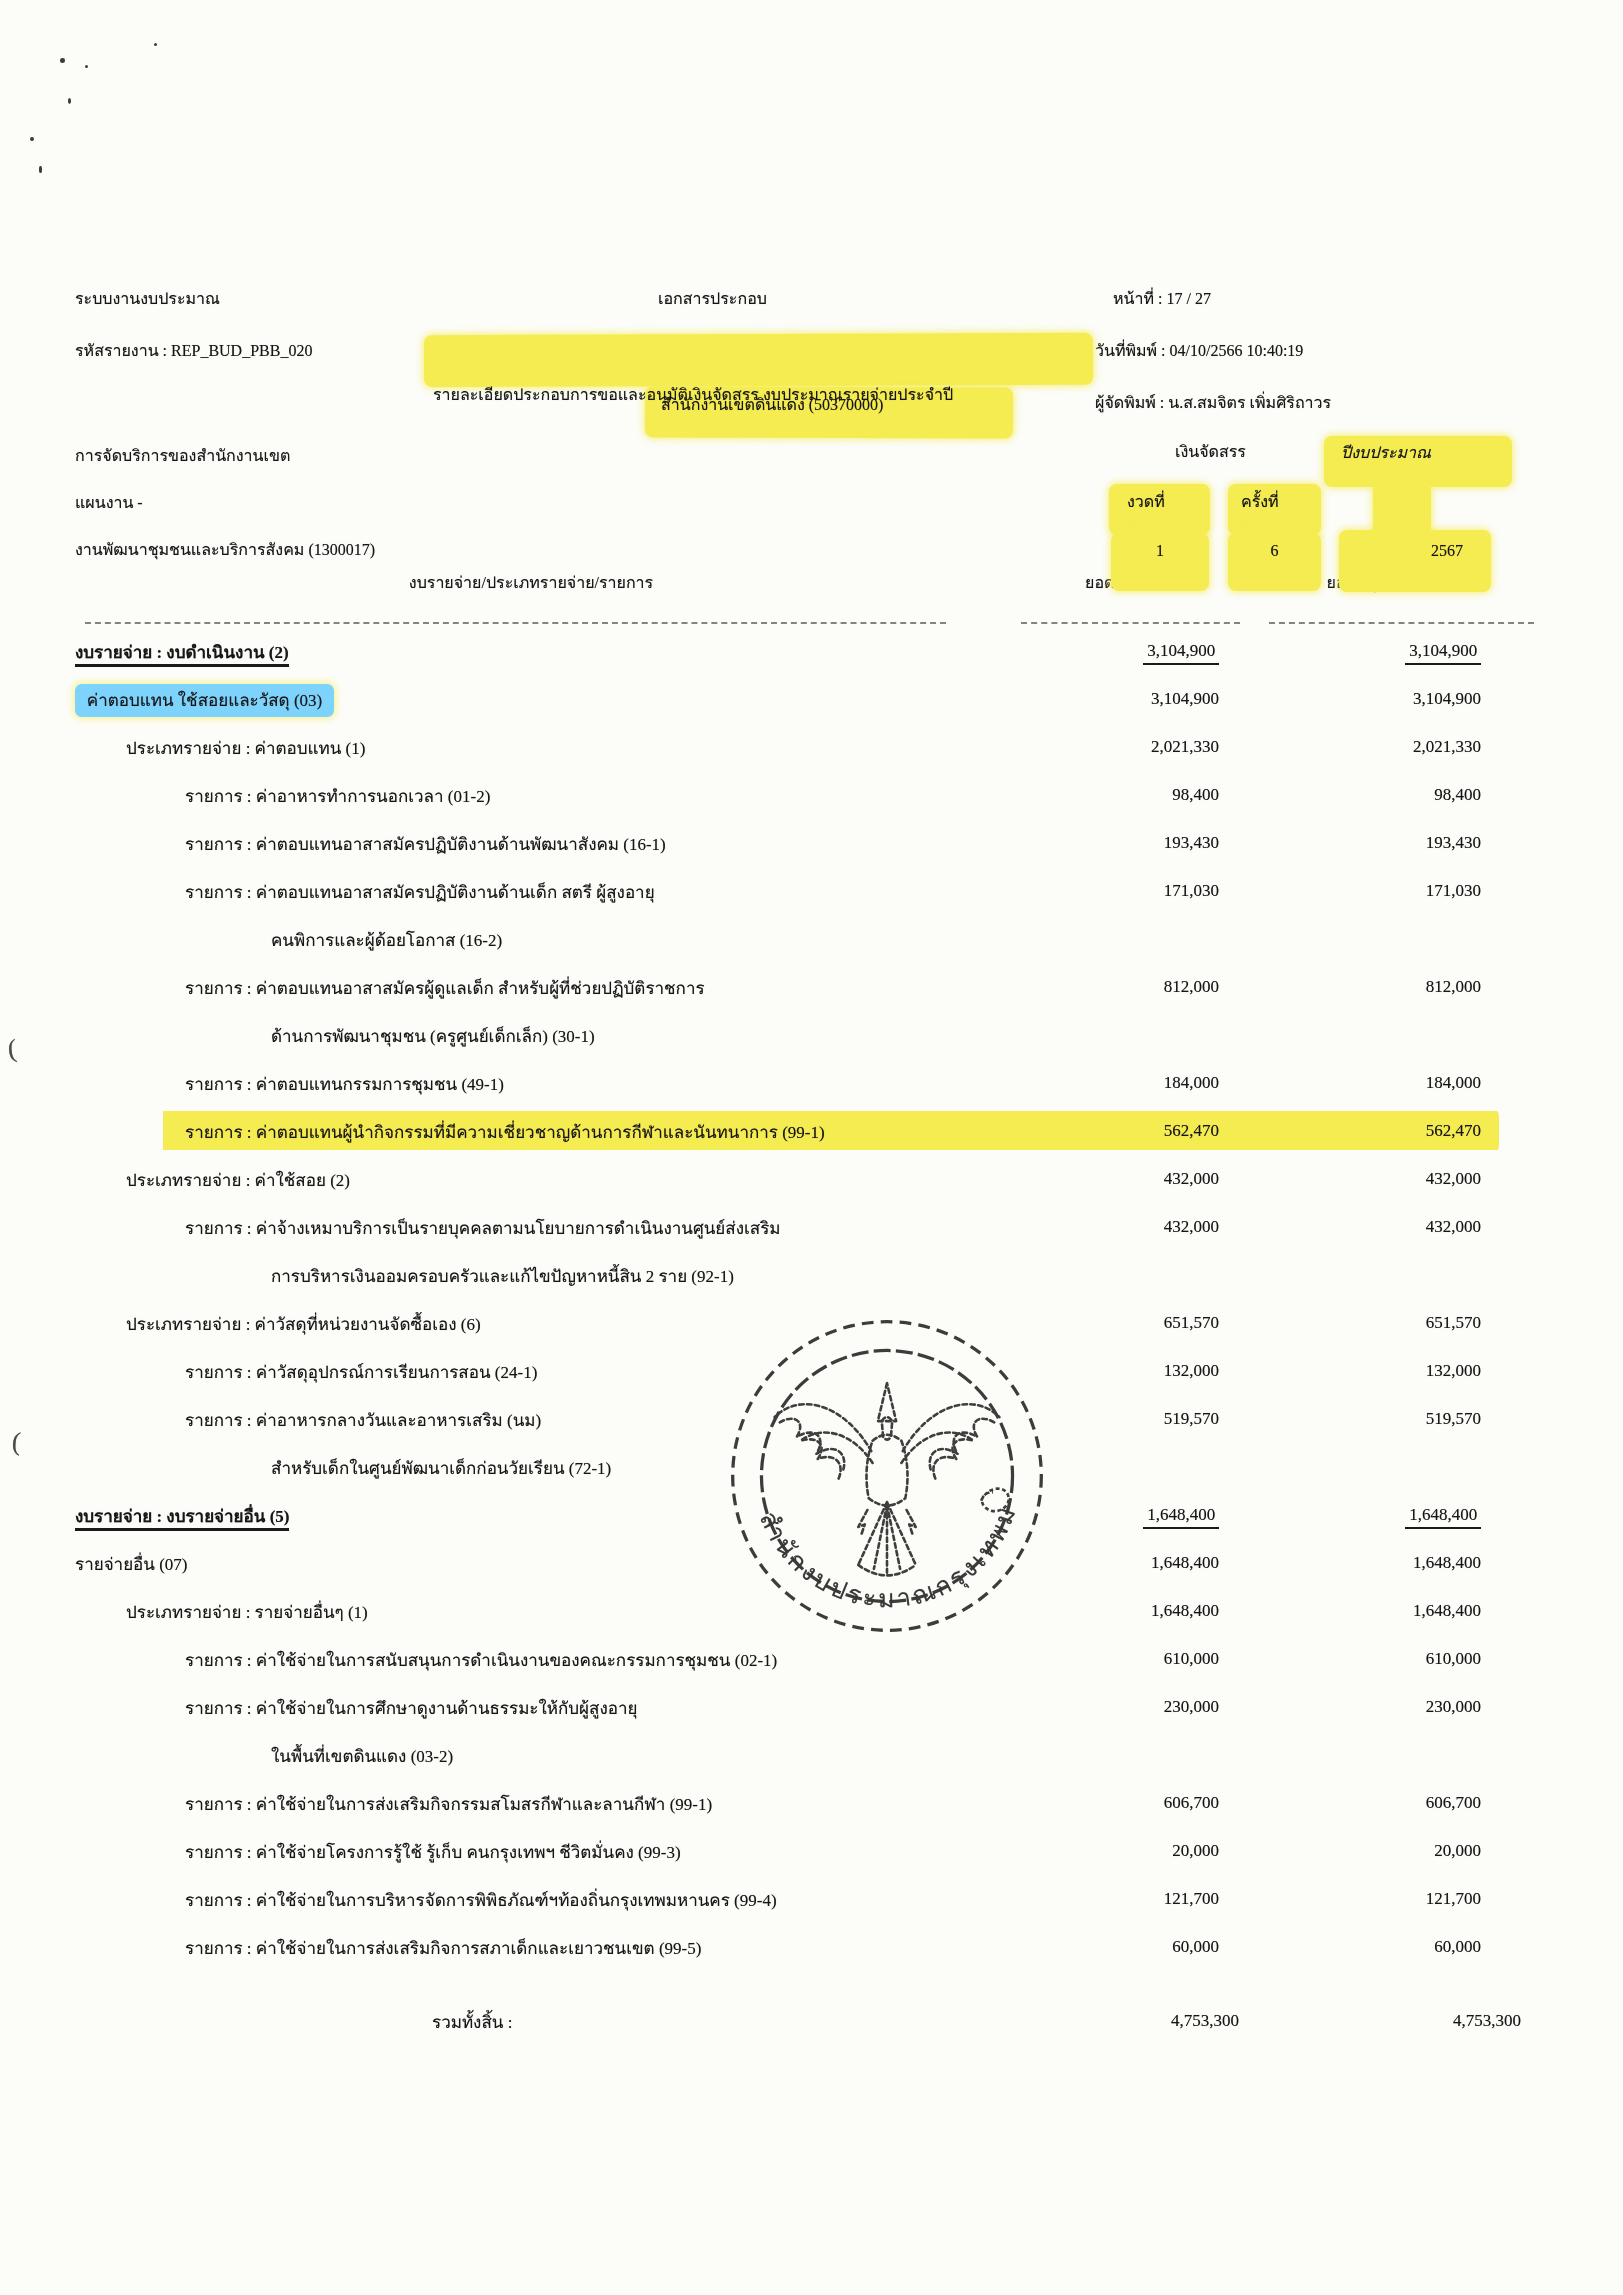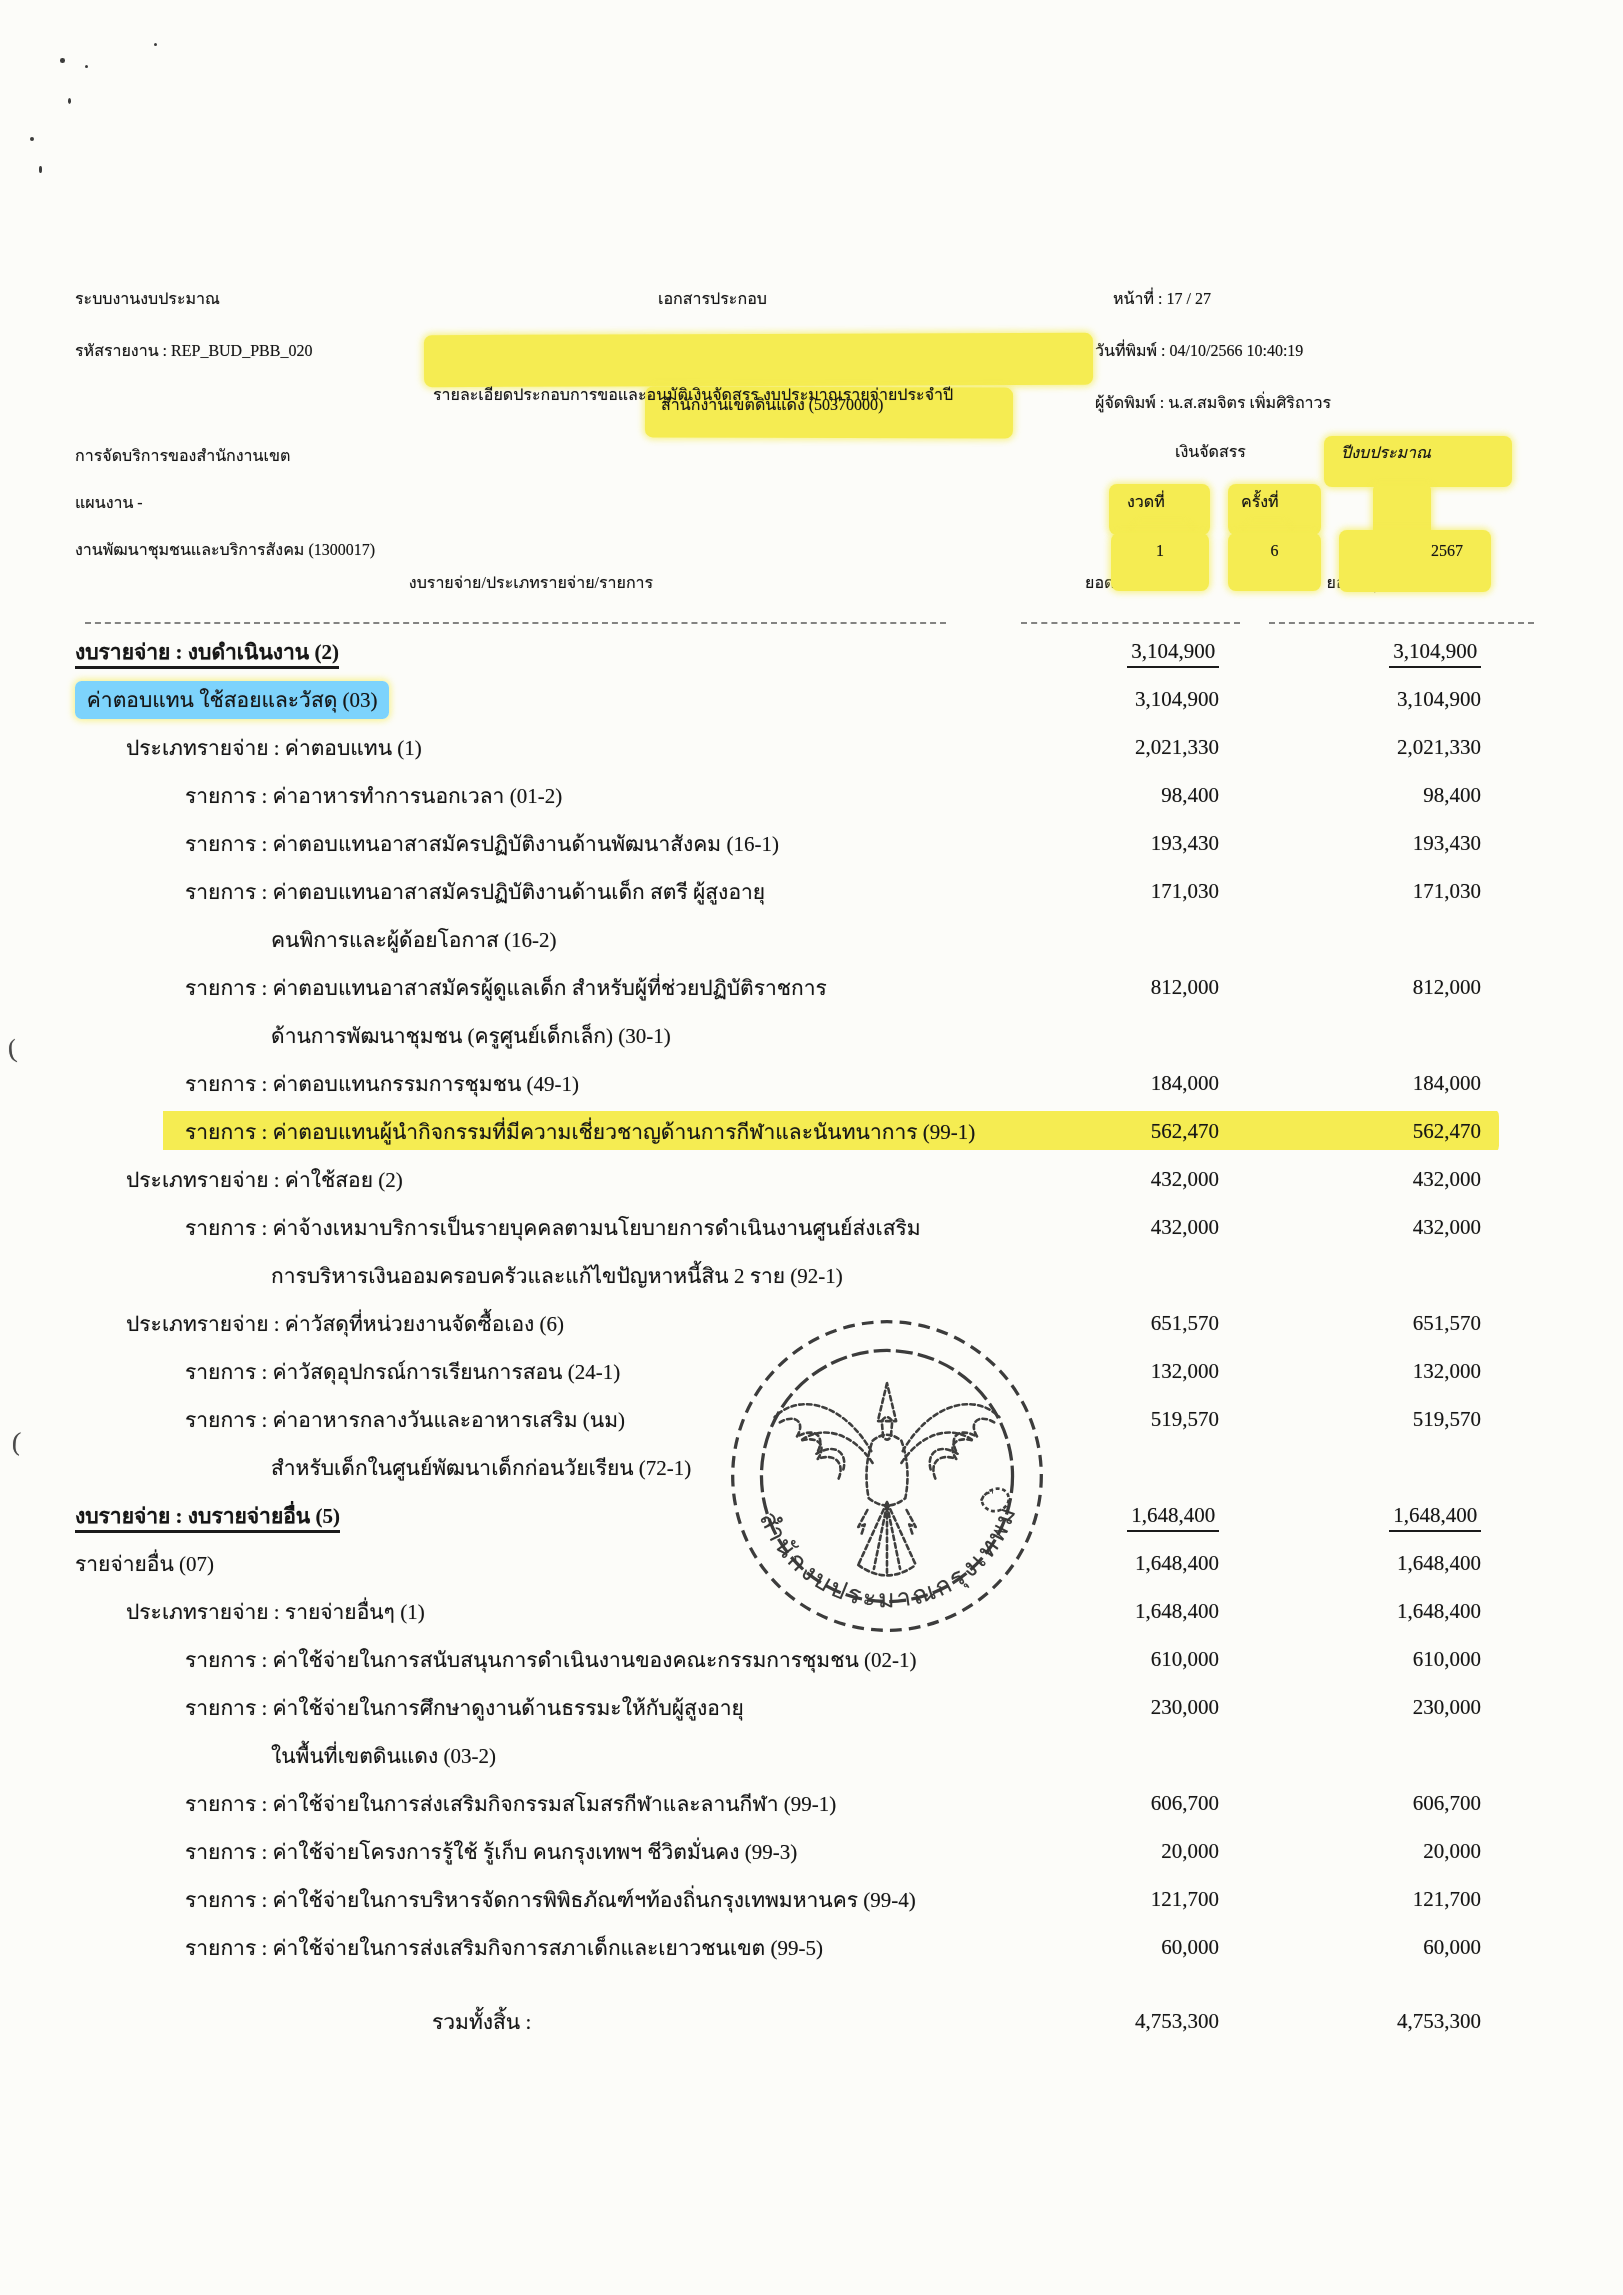--- a/index.html
+++ b/index.html
@@ -20,39 +20,39 @@
     position:absolute;background:#f5ec52;border-radius:7.9px;
     box-shadow:0 0 6.5px 2px rgba(245,236,82,.65);z-index:1;
   }
   .ontop{z-index:2;}
   
   .rule{position:absolute;height:0;border-top:2px dashed rgba(50,50,50,.6);z-index:2;}
   
   .rows{position:absolute;left:75px;top:627px;width:1424px;z-index:4;}
   .row{
     display:grid;grid-template-columns:880px 268px 262px;
-    align-items:center;height:48px;font-size:21px;position:relative;
+    align-items:center;height:48px;font-size:17px;position:relative;
   }
   .c-text{overflow:visible;white-space:nowrap;}
   .c-req,.c-app{text-align:right;padding-right:3.9px;}
   .indent-1 .c-text{padding-left:51px;}
   .indent-2 .c-text{padding-left:110px;}
   .indent-3 .c-text{padding-left:196px;}
   .u-line .t{border-bottom:3.3px solid #1b1b1b;padding-bottom:2px;font-weight:bold;}
   .u-line .num{border-bottom:2.6px solid #1b1b1b;padding:0 3.9px 3.3px;}
   .hl-text .t{
     background:#7dd3fc;border-radius:6.5px;padding:6.5px 11.8px 7.9px;
     box-shadow:0 0 6.5px 2px rgba(245,236,82,.6);
   }
   .hl-row{
     background:linear-gradient(#f5ec52,#f5ec52) no-repeat 88px center;
     background-size:calc(100% - 88px) 82%;
     border-radius:9.2px;
   }
-  .total-row{margin-top:26px;}
+  .total-row{margin-top:26px;gap:20px;}
   .total-row .c-text{padding-left:357px;}
   
   .stamp{position:absolute;left:717px;top:1306px;width:340px;height:340px;z-index:3;opacity:.88;}
   .stamp .ring{fill:none;stroke:#222;stroke-width:5;}
   .stamp .garuda path{fill:none;stroke:#242424;stroke-width:4;stroke-linecap:round;stroke-linejoin:round;stroke-dasharray:7 5;}
   .stamp .doodle{fill:none;stroke:#242424;stroke-width:4;stroke-dasharray:6 4;}
   .stamp-text{font-size:38px;letter-spacing:5px;fill:#1d1d1d;font-family:"Liberation Serif","DejaVu Serif",serif;}
   
   .speck{position:absolute;background:#3c3c3c;border-radius:50%;z-index:5;}
   .mark{position:absolute;color:#4a4a4a;font-size:26px;z-index:5;}

